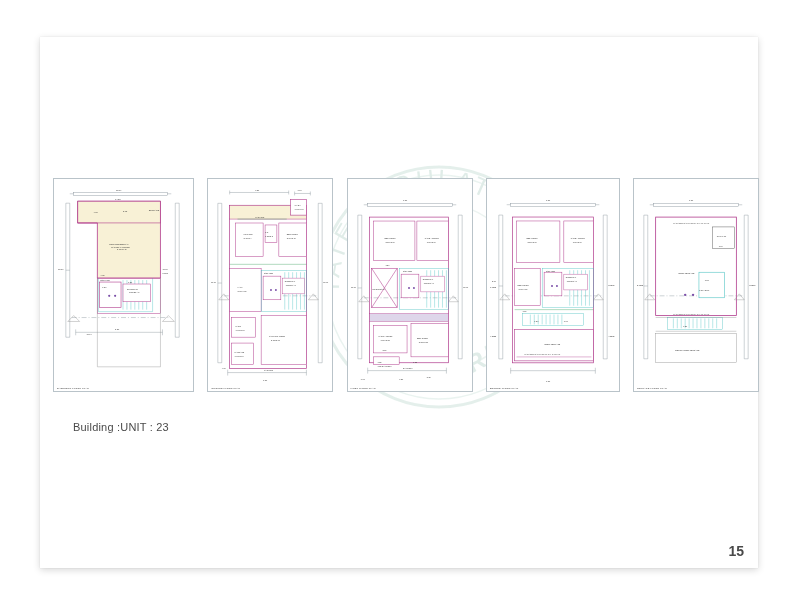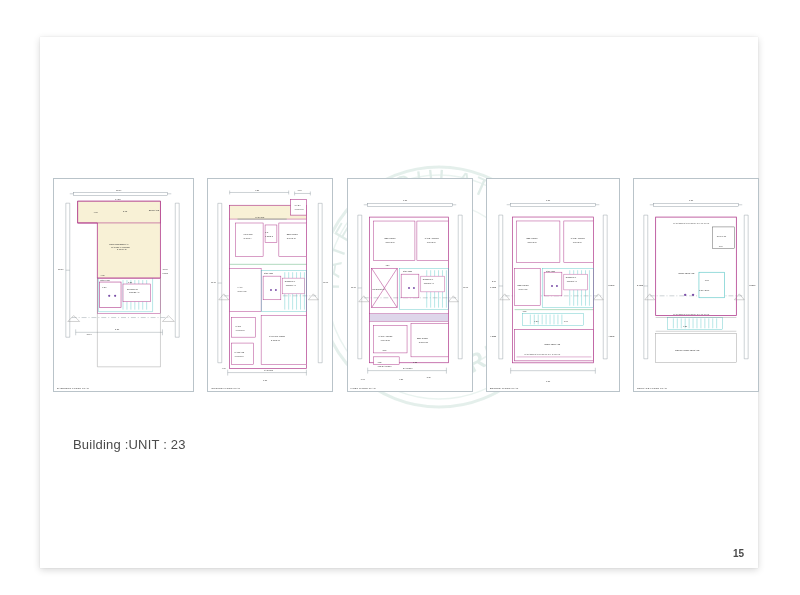--- a/index.html
+++ b/index.html
@@ -38,26 +38,26 @@
   .p4{width:134px;}
   .p5{width:126px;}
   .plan-caption{
     position:absolute;left:3px;bottom:1px;
     font-size:2.4px;letter-spacing:.15px;color:#3a3a3a;
     white-space:nowrap;line-height:1;
   }
   .plan-svg{position:absolute;left:0;top:0;width:100%;height:100%;}
   
   #building-label{
-    position:absolute;left:33px;top:400px;
-    font-size:13px;color:#4a4a4a;letter-spacing:.2px;
+    position:absolute;left:33px;top:384px;
+    font-size:11px;color:#4a4a4a;letter-spacing:.2px;
   }
   #page-number{
     position:absolute;right:14px;bottom:9px;
-    font-size:10px;font-weight:bold;color:#4a4a4a;
+    font-size:14px;font-weight:bold;color:#4a4a4a;
   }
 </style>
 </head>
 <body>
 
 <div id="page-sheet">
 
   <div id="watermark">
     <svg viewBox="0 0 280 280" width="280" height="280">
       <defs>

